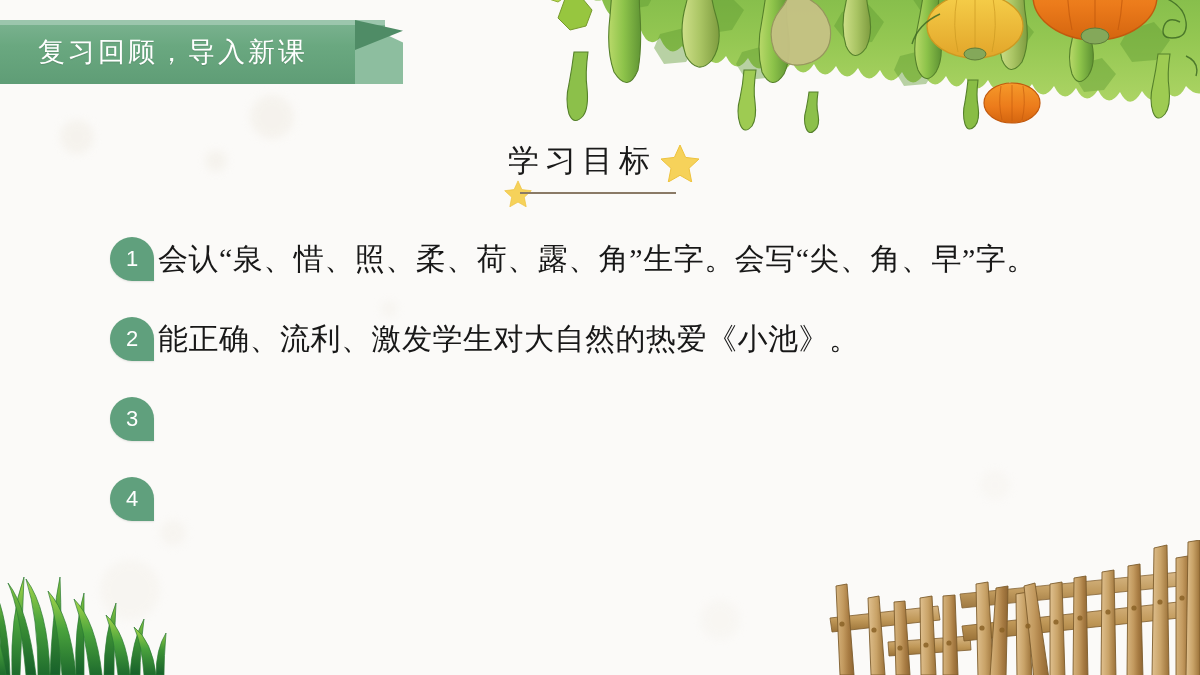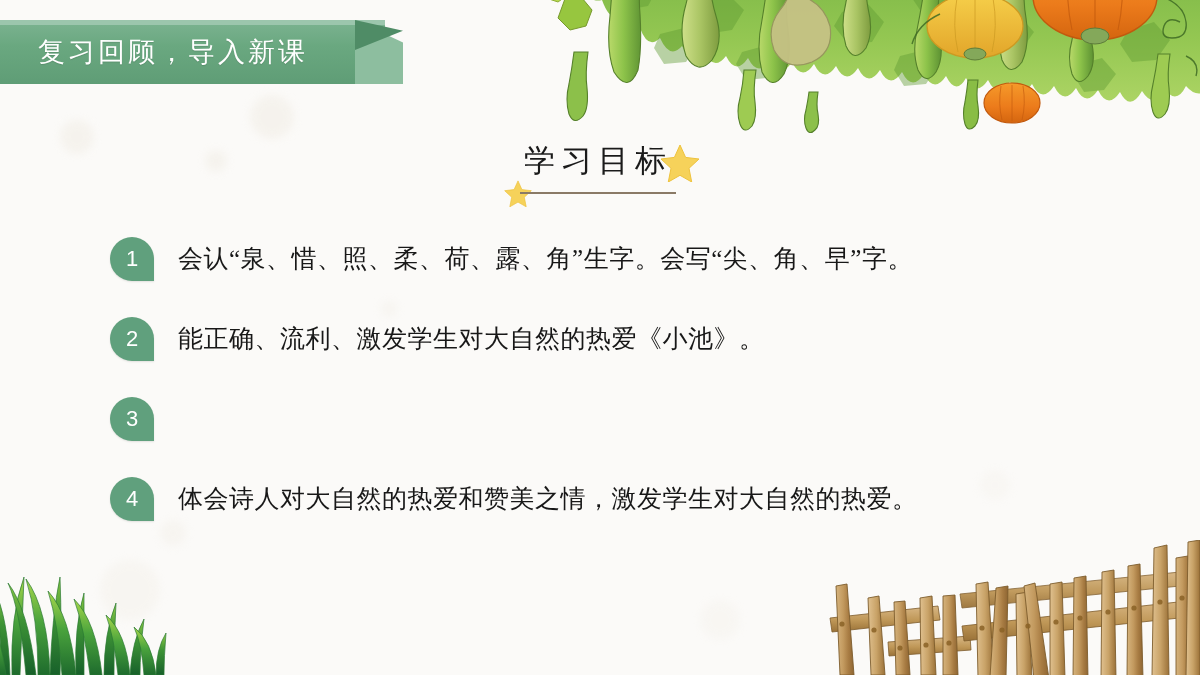--- a/index.html
+++ b/index.html
@@ -60,21 +60,21 @@
     white-space: nowrap;
     text-shadow: 0 1px 1px rgba(0,0,0,.12);
   }
 
   
   .veg-illus { position:absolute; left:470px; top:-40px; width:740px; height:175px; }
 
   
   .title-block { position:absolute; left:470px; top:140px; width:260px; height:80px; }
   .title-text {
-    position:absolute; left:54px; top:0;
+    position:absolute; left:38px; top:0;
     font-size: 31px; color:#1a1a1a; letter-spacing:6px;
     font-family:Liberation Serif, serif;
     white-space:nowrap;
   }
   .title-rule {
     position:absolute; left:50px; top:52px;
     width: 156px; height: 2px; background:#8a7a66;
   }
   .star { position:absolute; }
 
@@ -92,22 +92,22 @@
     width: 44px; height: 44px;
     background: #60a07d;
     border-radius: 22px 22px 0 22px;
     color: #fff;
     font-size: 22px;
     font-family:"Liberation Sans", sans-serif;
     display:flex; align-items:center; justify-content:center;
     box-shadow: 0 1px 2px rgba(0,0,0,.10);
   }
   .obj-text {
-    margin-left: 24px;
-    font-size: 25px;
+    margin-left: 4px;
+    font-size: 30px;
     color: #181818;
     letter-spacing: .5px;
     line-height: 1.25;
     white-space: nowrap;
     font-family:"Liberation Serif","DejaVu Serif",serif;
   }
 
   
   .grass { position:absolute; left:-8px; bottom:0; width:185px; height:140px; }
   .fence { position:absolute; right:0; bottom:0; width:390px; height:135px; }
@@ -275,21 +275,20 @@
     <div class="obj-badge">2</div>
     <div class="obj-text">能正确、流利、激发学生对大自然的热爱《小池》。</div>
   </div>
 
   <div class="obj-row">
     <div class="obj-badge">3</div>
   </div>
 
   <div class="obj-row">
     <div class="obj-badge">4</div>
-    <div class="obj-text">体会诗人对大自然的热爱和赞美之情，激发学生对大自然的热爱。</div>
   </div>
 
 </div>
 
 <svg class="grass" viewBox="0 0 185 140">
   <defs>
     <linearGradient id="gr1" x1="0" y1="1" x2="0" y2="0">
       <stop offset="0%" stop-color="#1e6b2d"></stop>
         <stop offset="55%" stop-color="#4aa33d"></stop>
         <stop offset="100%" stop-color="#a8d84a"></stop>

